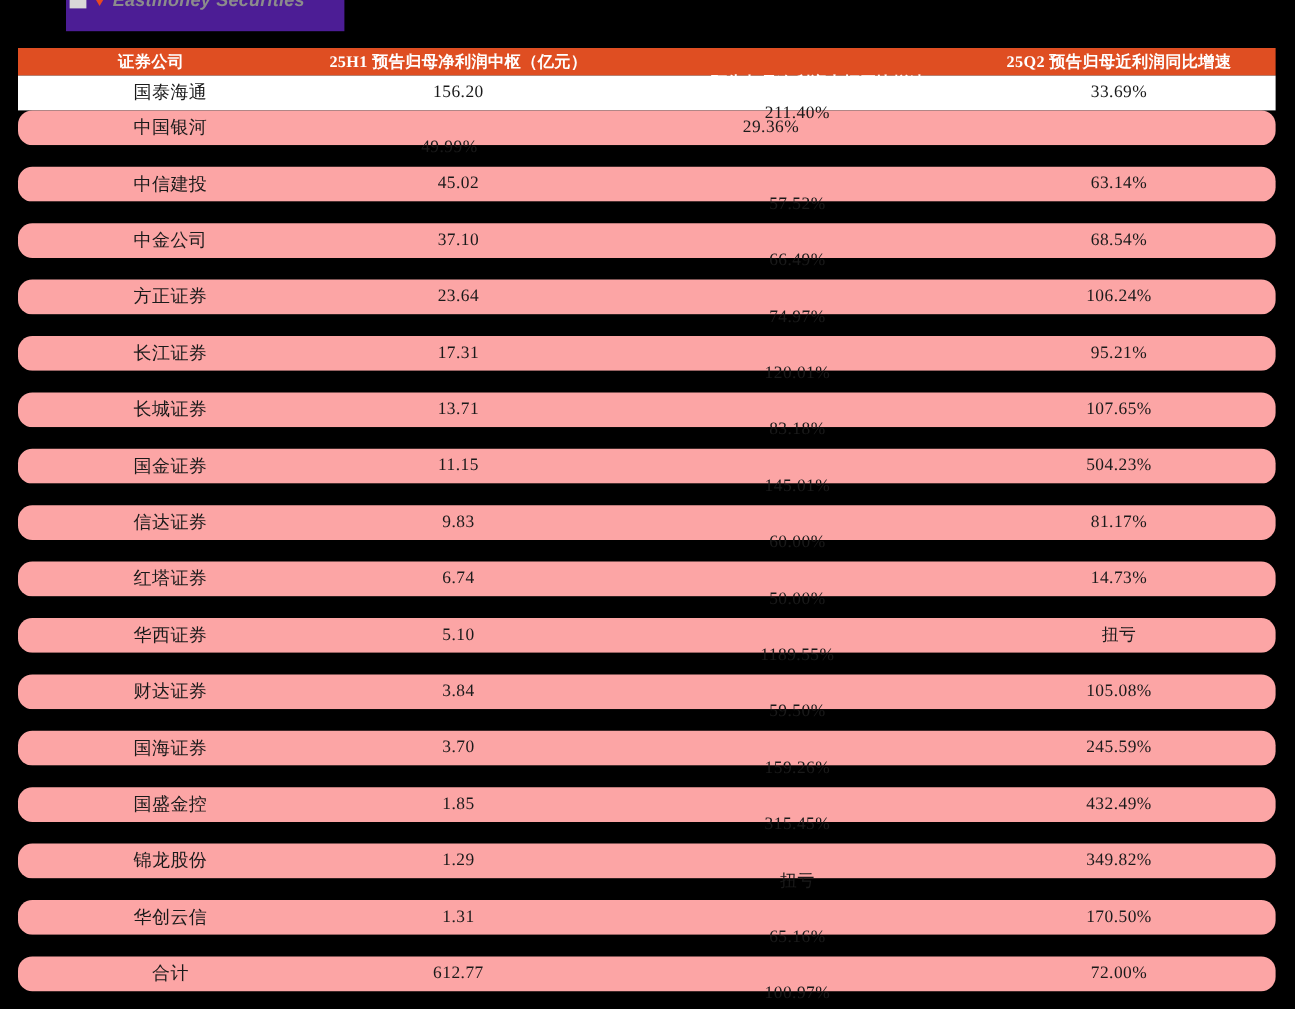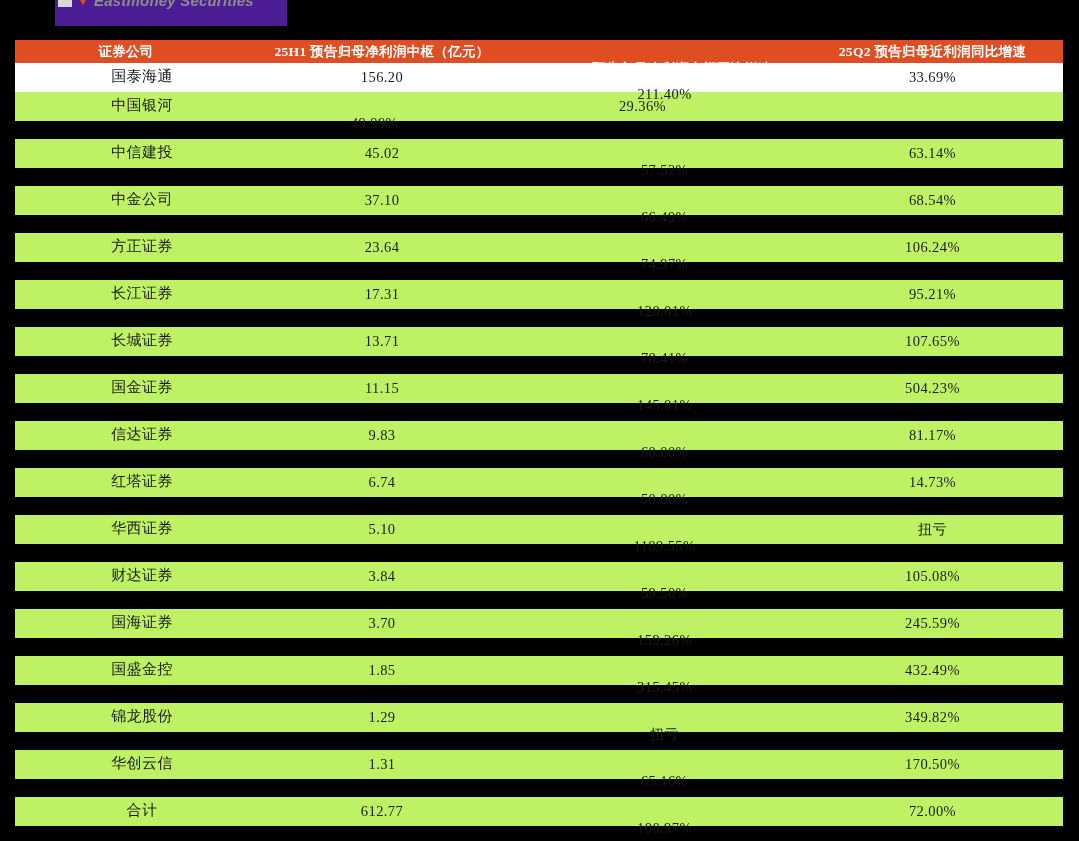--- a/index.html
+++ b/index.html
@@ -104,34 +104,34 @@
   .data-row {
     height: 29px;
   }
   .data-row .cell {
     color: #1a1a1a;
     font-size: 15px;
     line-height: 29px;
     letter-spacing: 0.4px;
   }
   .data-row .c0 {
-    font-family: Liberation Mono, monospace;
+    font-family: Liberation Sans, sans-serif;
     padding-left: 32px;
   }
   .data-row .c1, .data-row .c2, .data-row .c3 {
     font-family: Liberation Serif, serif;
     font-size: 14.5px;
   }
   .data-row .c2.textval, .data-row .c3.textval {
     font-family: "Liberation Serif", "DejaVu Serif", serif;
     font-size: 14px;
   }
 
   .bg-white { background: #ffffff; }
-  .bg-peach { background: #bef264; }
+  .bg-peach { background: #fca5a5; border-radius: 12px; }
 
   .gap {
     height: 18px;
     background: #000000;
     width: 1048px;
   }
 </style>
 </head>
 <body>
 
@@ -189,21 +189,21 @@
       <div class="trow data-row bg-peach">
         <div class="cell c0">长江证券</div>
         <div class="cell c1">17.31</div>
         <div class="cell c2">120.01%</div>
         <div class="cell c3">95.21%</div>
       </div>
       <div class="gap"></div>
       <div class="trow data-row bg-peach">
         <div class="cell c0">长城证券</div>
         <div class="cell c1">13.71</div>
-        <div class="cell c2">78.41%</div>
+        <div class="cell c2">83.18%</div>
         <div class="cell c3">107.65%</div>
       </div>
       <div class="gap"></div>
       <div class="trow data-row bg-peach">
         <div class="cell c0">国金证券</div>
         <div class="cell c1">11.15</div>
         <div class="cell c2">145.01%</div>
         <div class="cell c3">504.23%</div>
       </div>
       <div class="gap"></div>

